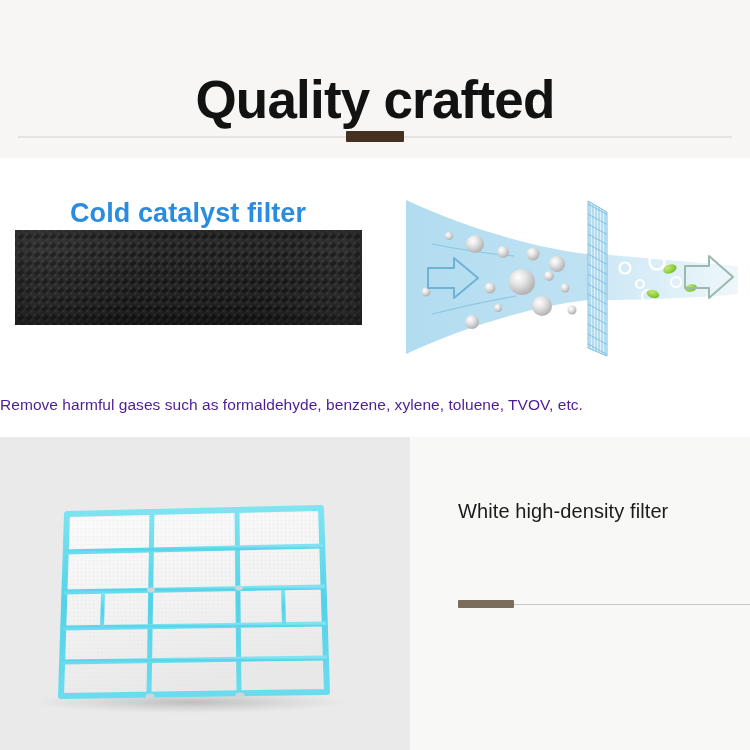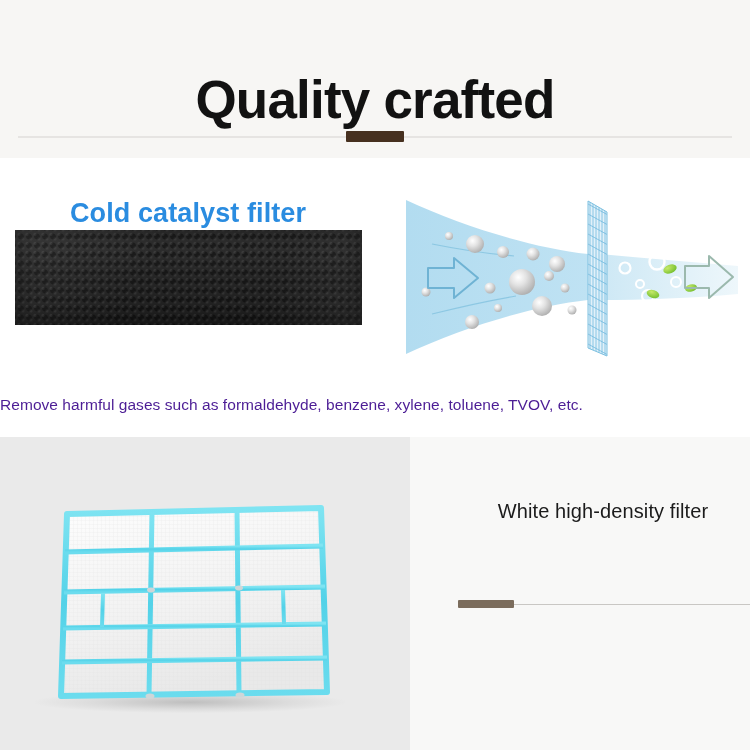--- a/index.html
+++ b/index.html
@@ -130,21 +130,20 @@
     width: 410px;
     height: 313px;
     background: #eaeaea;
   }
   .white-right {
     position: absolute;
     left: 410px; top: 0;
     width: 340px;
     height: 313px;
     background: #f8f8f7;
-    text-align: center;
   }
   .mesh-photo {
     position: absolute;
     left: 53px;
     top: 63px;
     width: 282px;
     height: 200px;
   }
   .mesh-shadow {
     position: absolute;

